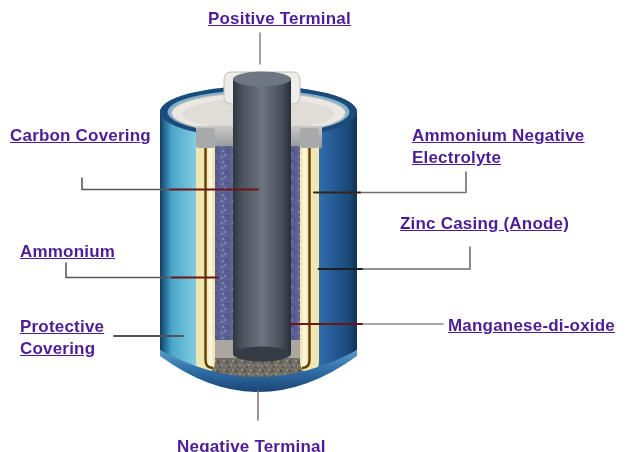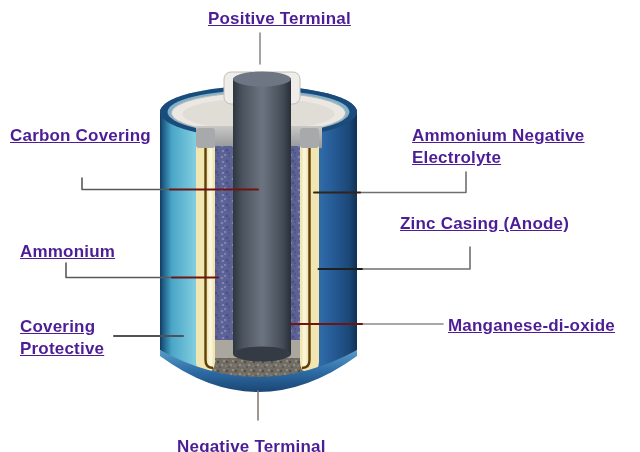--- a/index.html
+++ b/index.html
@@ -152,21 +152,21 @@
   <div class="lbl" style="left:412px;top:125px">
     <div>Ammonium Negative</div>
     <div>Electrolyte</div>
   </div>
 
   <div class="lbl" style="left:20px;top:241px">Ammonium</div>
 
   <div class="lbl" style="left:400px;top:213px">Zinc Casing (Anode)</div>
 
   <div class="lbl" style="left:20px;top:316px">
+    <div>Protective</div>
     <div>Covering</div>
-    <div>Protective</div>
   </div>
 
   <div class="lbl" style="left:448px;top:315px">Manganese-di-oxide</div>
 
   <div class="lbl" style="left:177px;top:436px">Negative Terminal</div>
 
 </div>
 
 </body></html>

